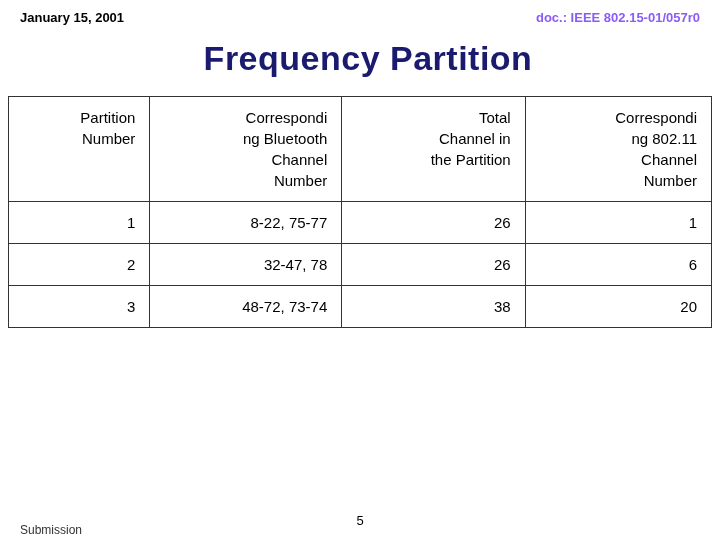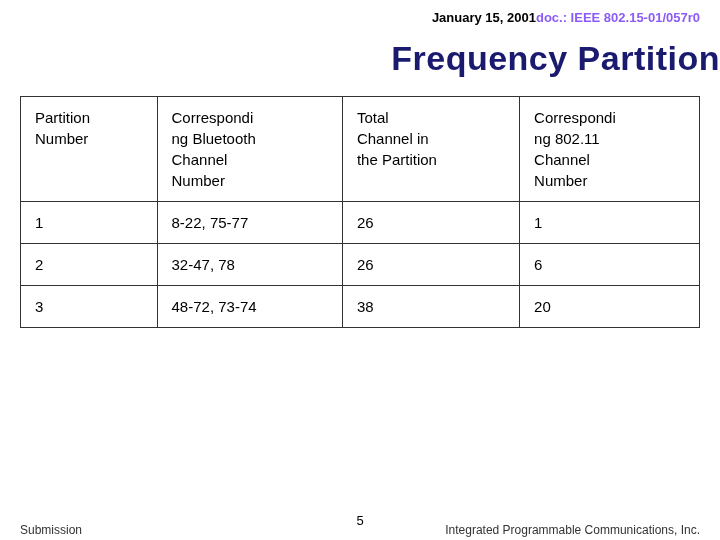--- a/index.html
+++ b/index.html
@@ -12,47 +12,48 @@
       width: 720px;
       height: 540px;
       background: #ffffff;
       font-family: Arial, Helvetica, sans-serif;
       position: relative;
       overflow: hidden;
     }
 
     .header {
       display: flex;
-      justify-content: flex-end;
+      justify-content: space-between;
       padding: 10px 20px 6px 20px;
     }
 
     .header-left {
       font-size: 13px;
       font-weight: bold;
       color: #000;
     }
 
     .header-right {
       font-size: 13px;
       font-weight: bold;
       color: #8b5cf6;
     }
 
     .page-title {
-      text-align: right;
+      text-align: center;
       font-size: 34px;
       font-weight: bold;
       color: #1a1a6e;
       margin: 8px 0 18px 16px;
       letter-spacing: 0.5px;
     }
 
     .table-container {
-      padding: 0 20px;
+      padding: 0 8px;
+      text-align: right;
     }
 
     table {
       width: 100%;
       border-collapse: collapse;
       font-size: 15px;
       color: #000;
     }
 
     table td {
@@ -124,15 +125,14 @@
       <td>48-72, 73-74</td>
       <td>38</td>
       <td>20</td>
     </tr>
   </tbody>
     </table>
 </div>
 
 <div class="footer">
   <span>Submission</span>
-  <span>Integrated Programmable Communications, Inc.</span>
 </div>
 <div class="footer-center">5</div>
 
 </body></html>

